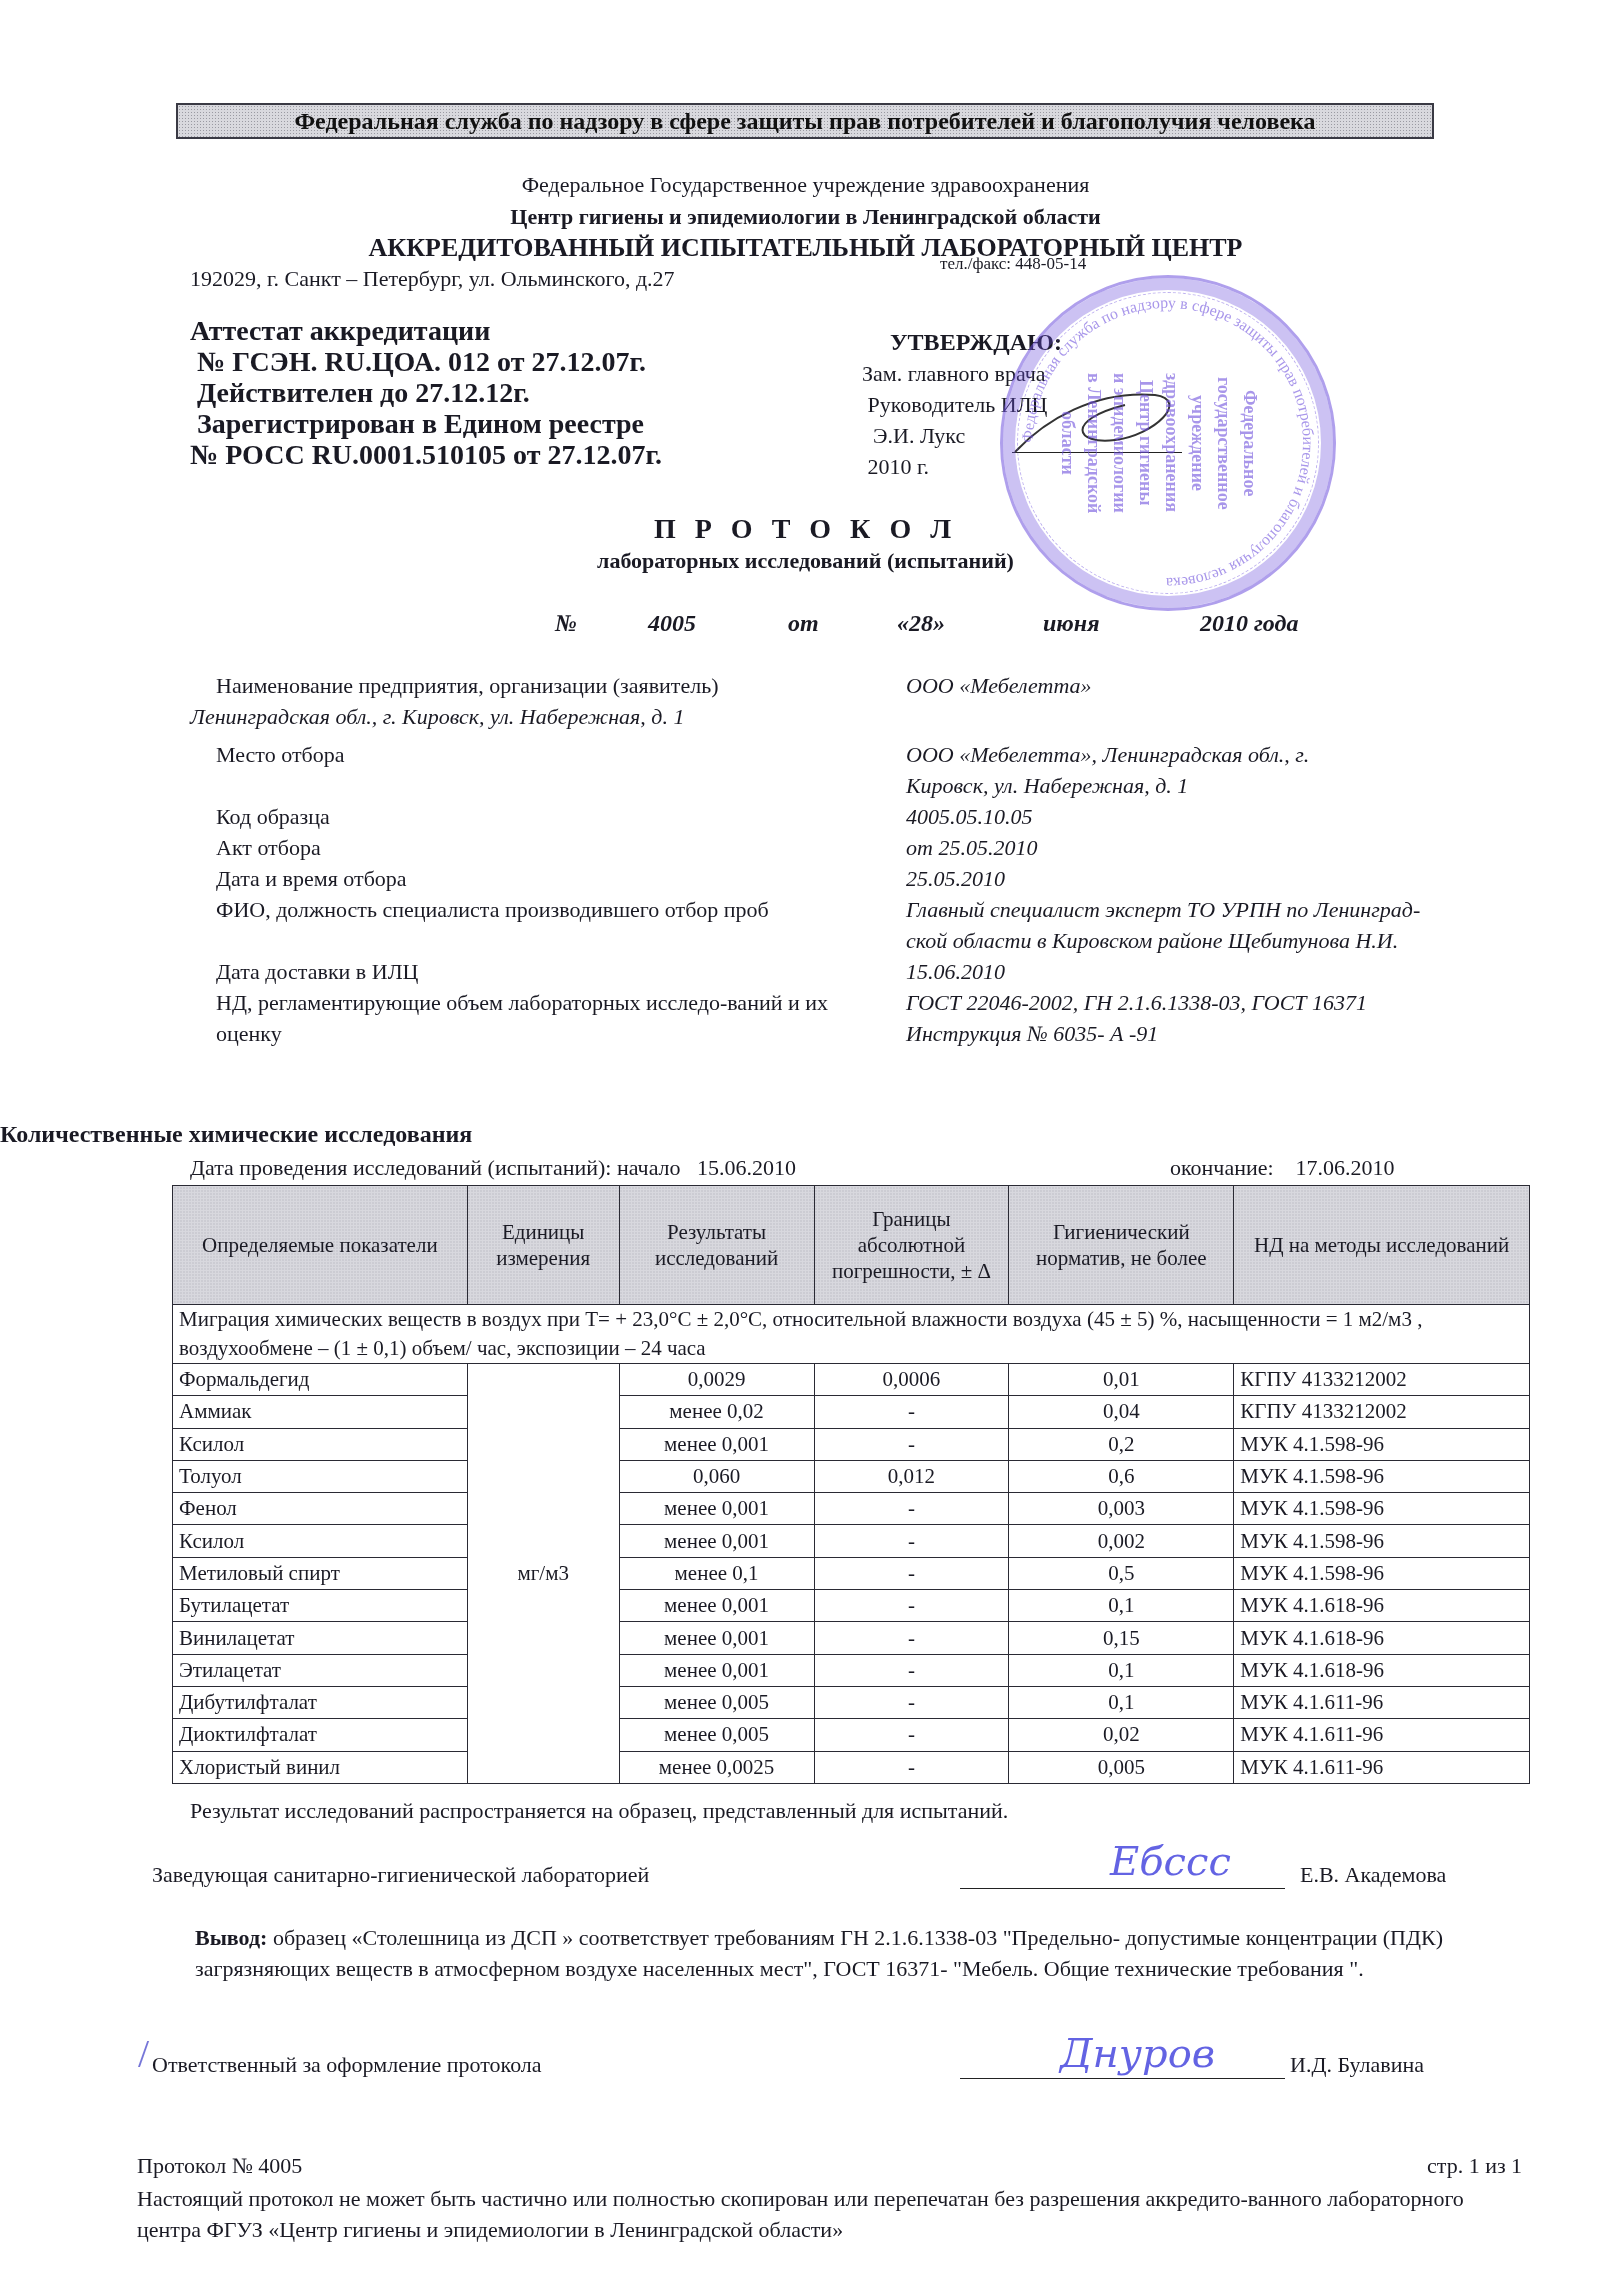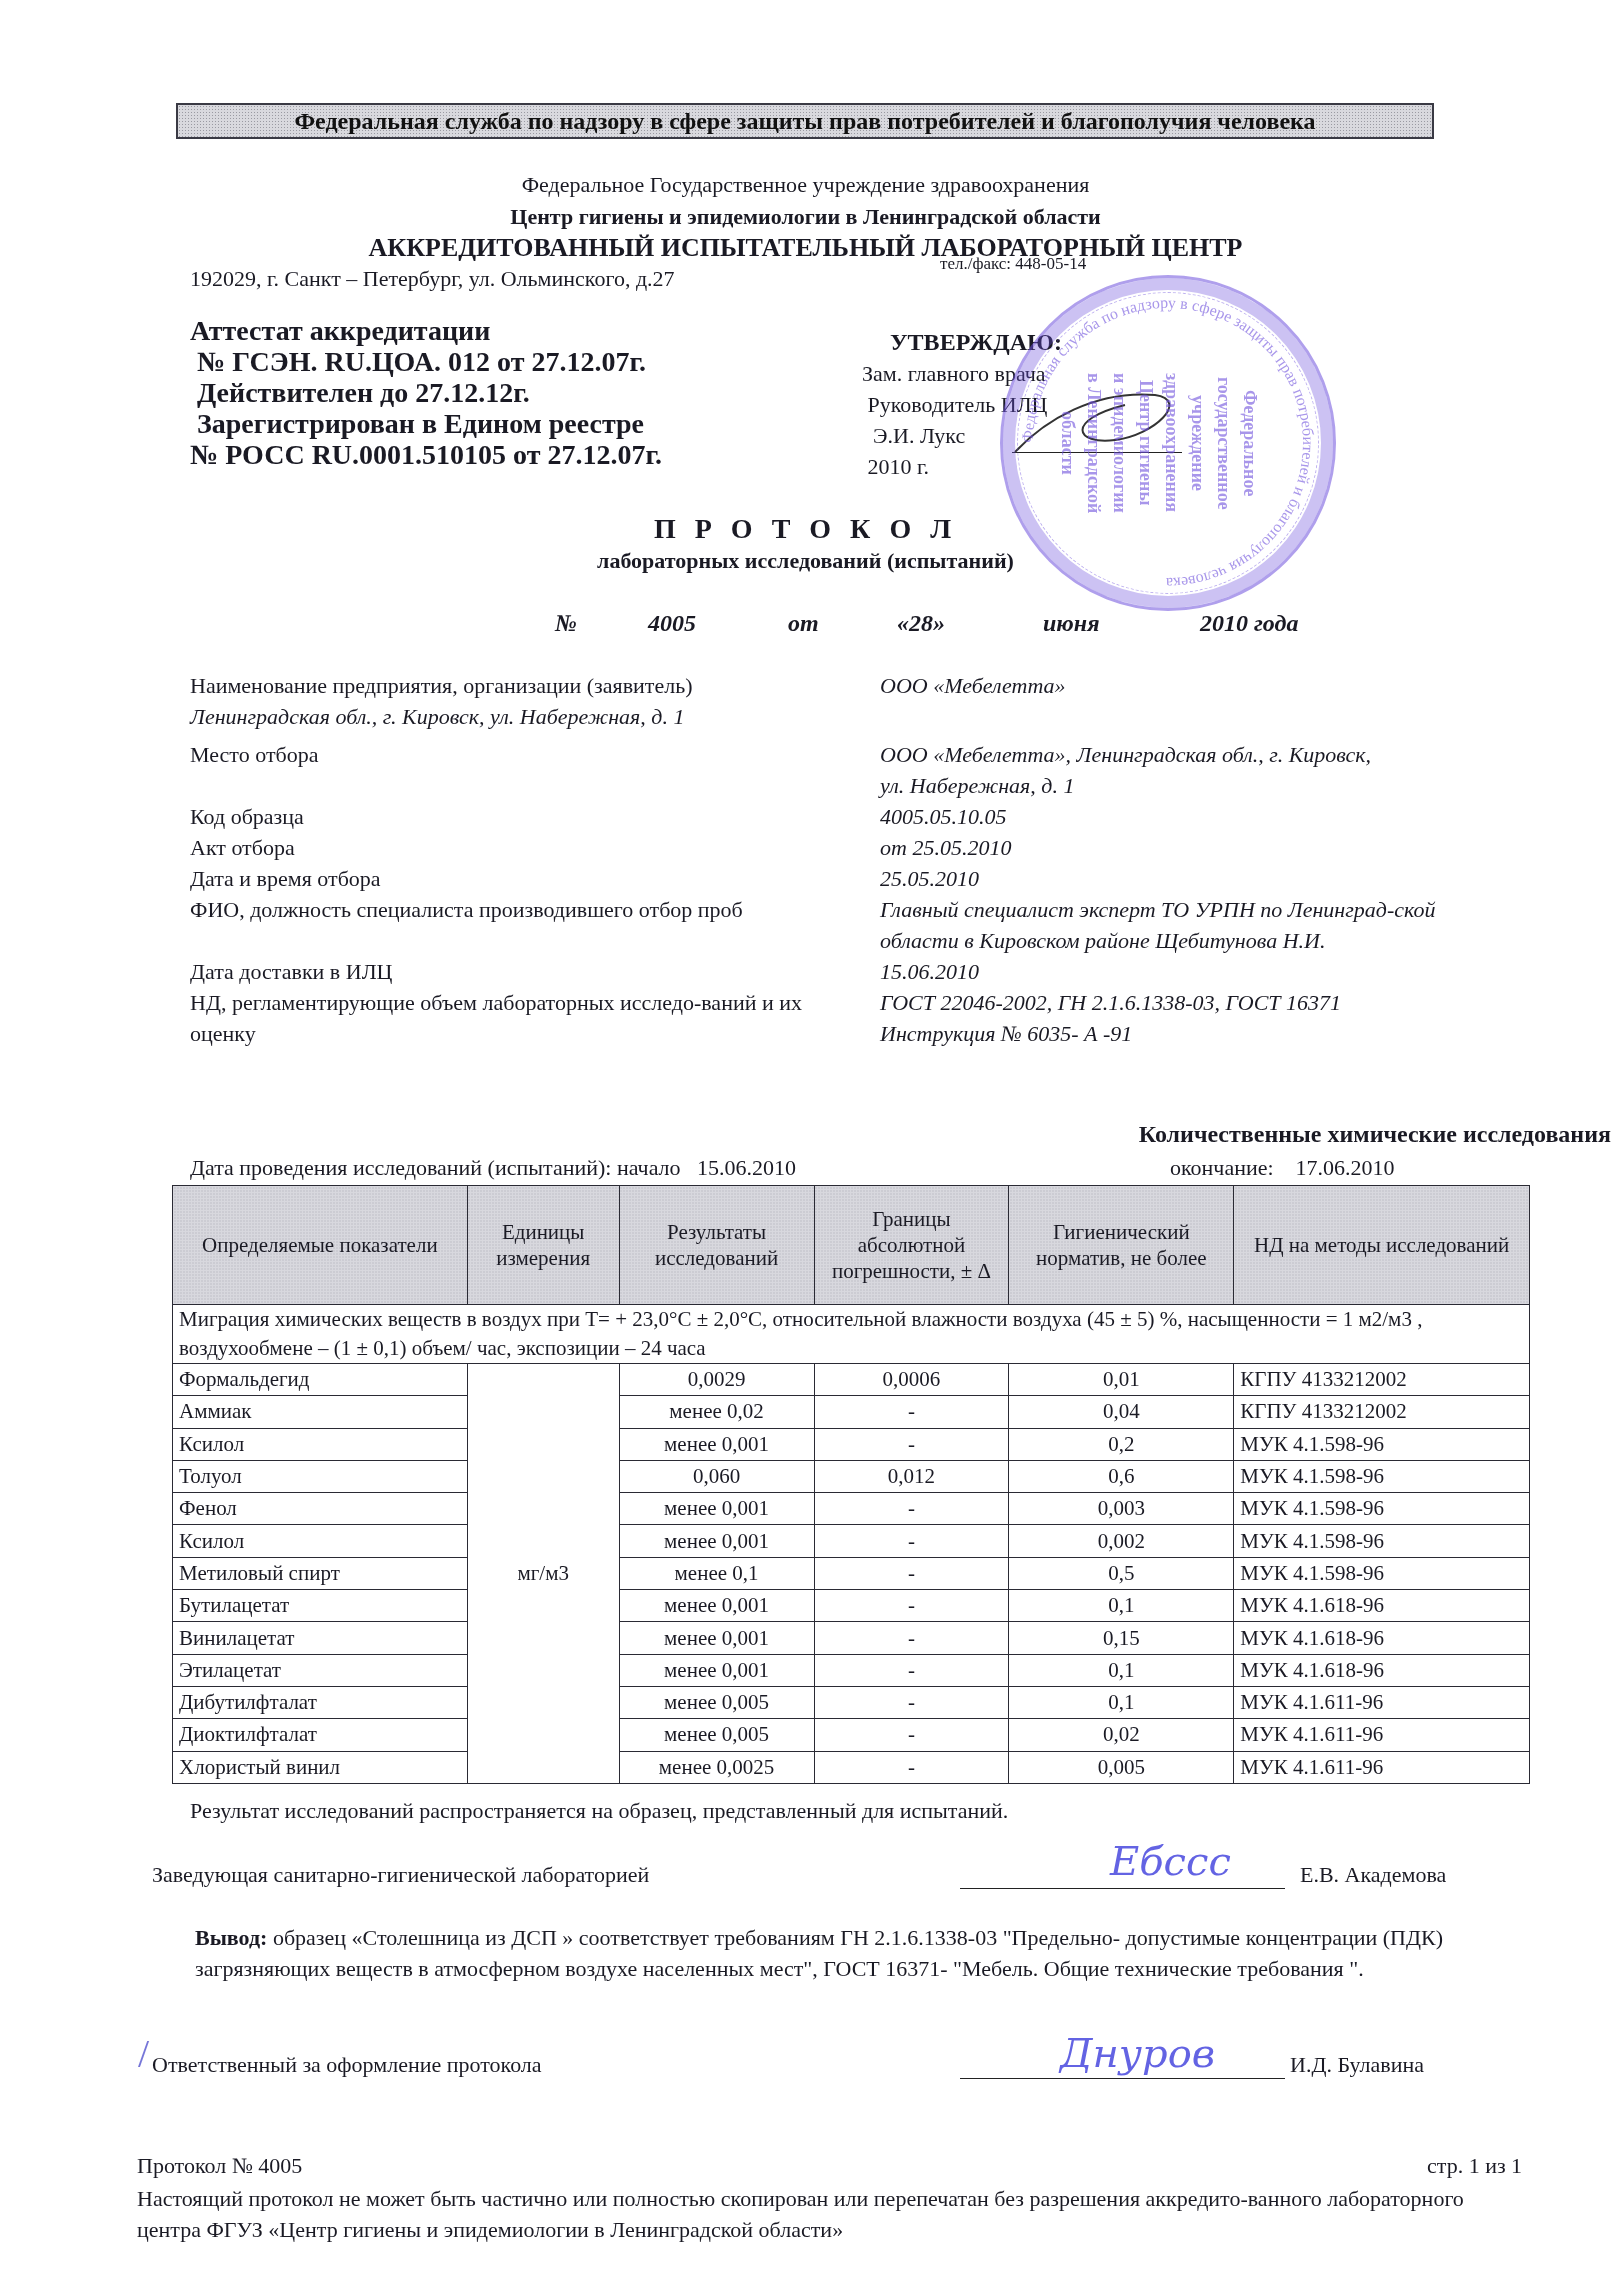--- a/index.html
+++ b/index.html
@@ -44,24 +44,24 @@
   }
   .stamp-arc { position: absolute; left: 0; top: 0; }
   .sig-line-approve { left: 1012px; top: 452px; width: 170px; border-top: 1.5px solid #222; }
   .title { left: 0; width: 1611px; text-align: center; }
   .title1 { top: 513px; font-weight: bold; font-size: 28px; letter-spacing: 6px; }
   .title2 { top: 548px; font-weight: bold; font-size: 22px; }
   .numline { top: 610px; left: 555px; font-weight: bold; font-style: italic; font-size: 24px; }
   .numline span { position: absolute; white-space: nowrap; }
   .info { left: 190px; top: 670px; width: 1340px; font-size: 22px; }
   .info-row { display: flex; line-height: 31px; }
-  .info-row .k { width: 690px; flex: none; }
+  .info-row .k { width: 690px; flex: none; margin-left: 26px; }
   .info-row .v { flex: 1; font-style: italic; }
   .info-row.gap { margin-top: 7px; }
-  .sec-title { left: 0; width: 1611px; text-align: right; top: 1121px; font-weight: bold; font-size: 24px; }
+  .sec-title { left: 0; width: 1611px; text-align: left; top: 1121px; font-weight: bold; font-size: 24px; }
   .dates { left: 190px; top: 1155px; font-size: 22px; width: 1260px; }
   .dates .end { position: absolute; left: 980px; top: 0; white-space: nowrap; }
   table.results {
     position: absolute; left: 172px; top: 1185px; width: 1358px;
     border-collapse: collapse; font-size: 21px;
   }
   table.results th, table.results td { border: 1.5px solid #2a2a34; padding: 0 6px; }
   table.results th {
     font-weight: normal; height: 118px; line-height: 26px;
     background-color: #d8d8de;

